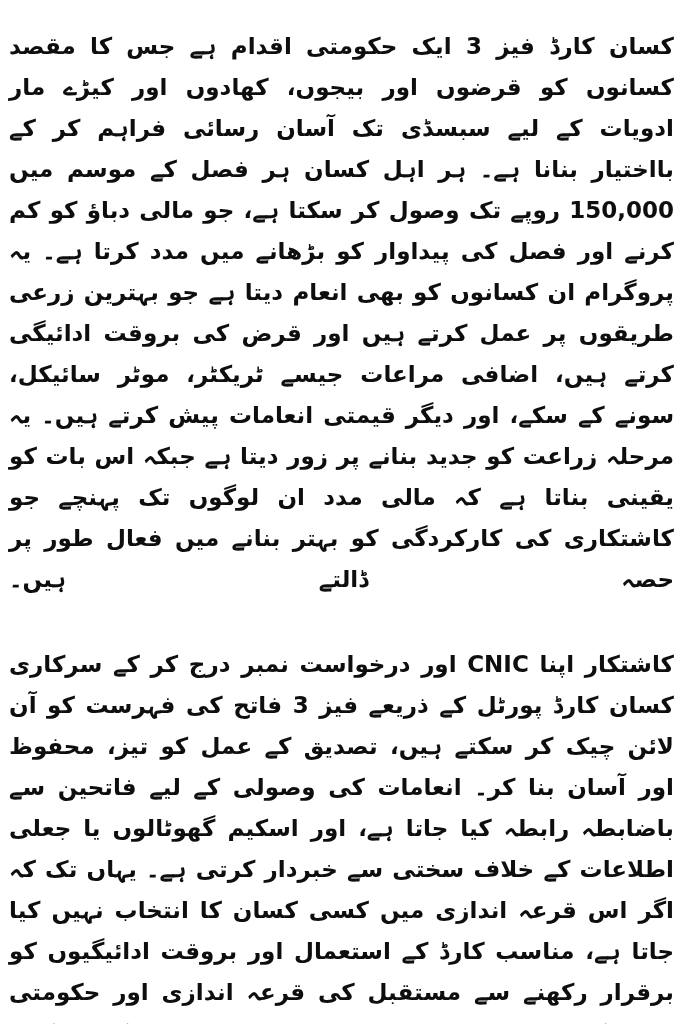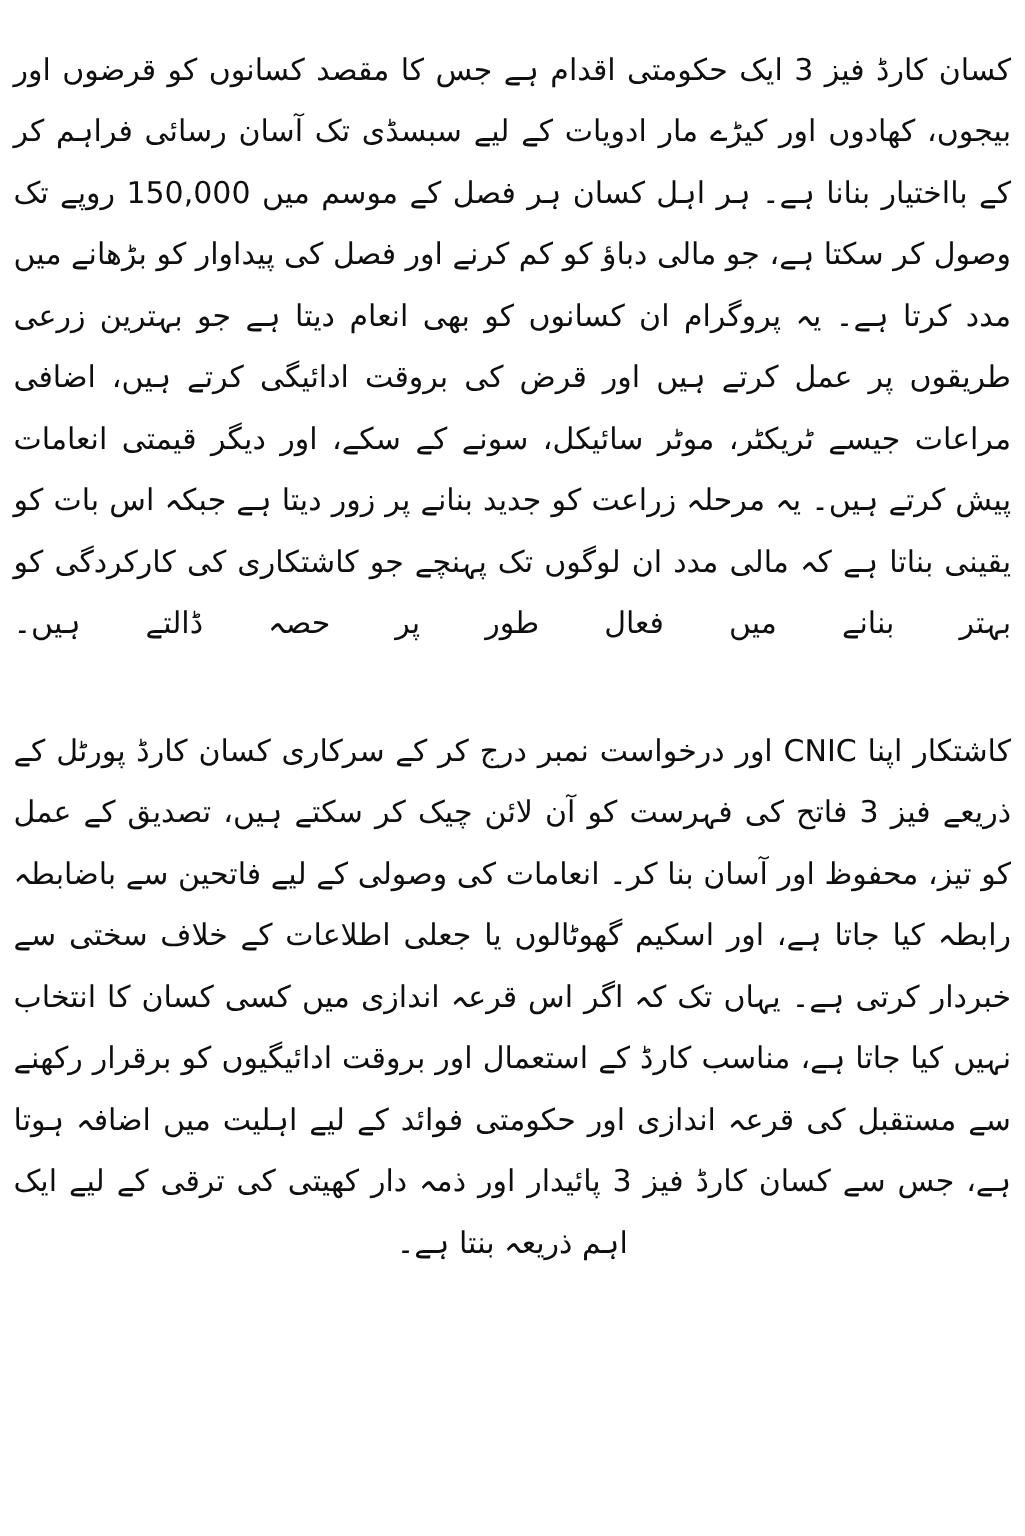--- a/index.html
+++ b/index.html
@@ -56,22 +56,22 @@
       -2px 2px 0 var(--outline), -2px -2px 0 var(--outline);
   }
   
   .article {
     padding: 26px 9px 0 9px;
   }
   p.para {
     margin: 0;
     direction: rtl;
     font-family: "DejaVu Sans", sans-serif;
-    font-weight: normal;
-    font-size: 20px;
+    font-weight: bold;
+    font-size: 23px;
     line-height: 41px;
     color: var(--ink);
     text-align: justify;
     text-align-last: justify;
     text-justify: inter-word;
   }
   p.para + p.para {
     margin-top: 44px;
   }
   p.para.center-last {

